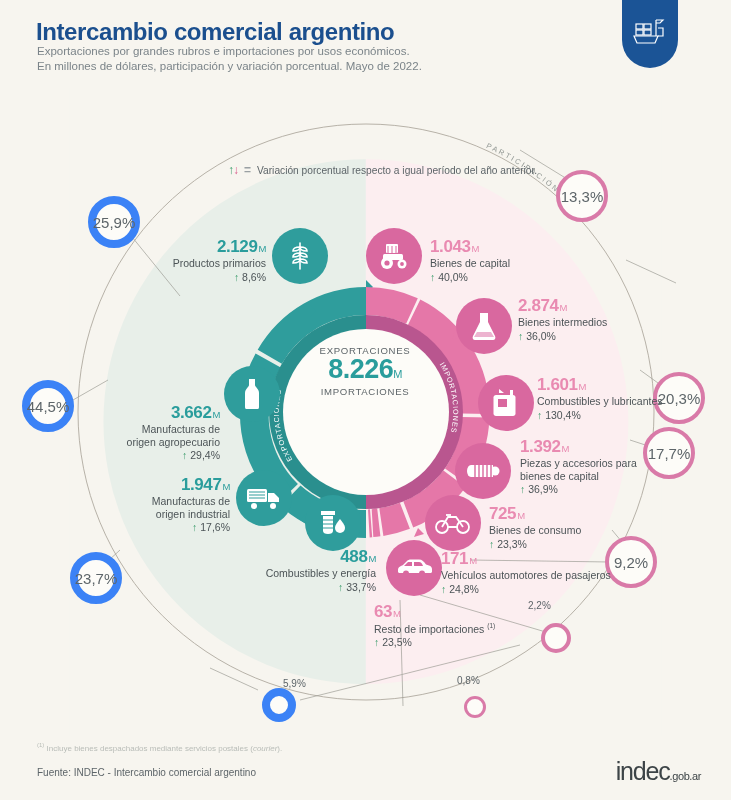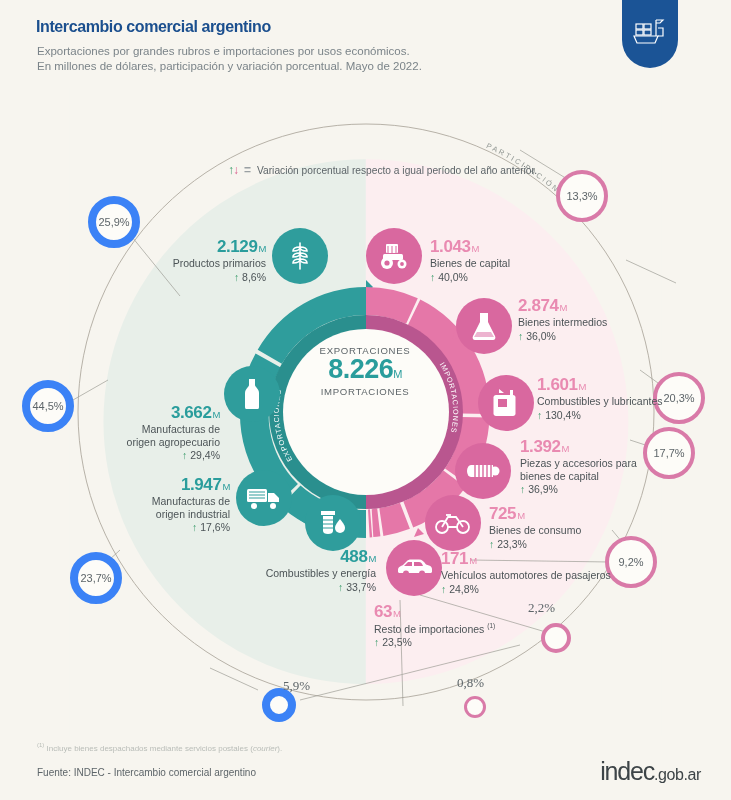--- a/index.html
+++ b/index.html
@@ -16,21 +16,21 @@
   }
 
   
   #header {
     position: absolute; left: 0; top: 0;
     width: 731px; height: 88px;
     z-index: 40;
   }
   #title {
     position: absolute; left: 36px; top: 18px;
-    font-size: 16px; font-weight: bold;
+    font-size: 24px; font-weight: bold;
     color: #1b4f8e; letter-spacing: -0.4px;
     white-space: nowrap;
   }
   #subtitle1 {
     position: absolute; left: 37px; top: 45px;
     font-size: 11.5px; color: #7b8489; white-space: nowrap;
   }
   #subtitle2 {
     position: absolute; left: 37px; top: 60px;
     font-size: 11.5px; color: #7b8489; white-space: nowrap;
@@ -121,31 +121,31 @@
   }
   .iconc.exp { background: #2f9d9c; }
   .iconc.imp { background: #d9689f; }
 
   
   .pct {
     position: absolute;
     border-radius: 50%;
     background: #fdfcf8;
     display: flex; align-items: center; justify-content: center;
-    font-size: 11px; color: #5d6569;
+    font-size: 15px; color: #5d6569;
     z-index: 26;
   }
   .pct.exp { border: 8px solid #3b82f6; }
   .pct.imp { border: 4px solid #d97aa8; }
   .pct.small { font-size: 0; }
 
   .pct-out {
     position: absolute;
-    font-size: 13px; color: #5d6569;
-    z-index: 26; white-space: nowrap; font-family: Liberation Serif, serif;
+    font-size: 10px; color: #5d6569;
+    z-index: 26; white-space: nowrap;
   }
 
   
   #footnote {
     position: absolute; left: 37px; top: 742px;
     font-size: 8px; color: #b9bdb8; white-space: nowrap;
     z-index: 40;
   }
   #footnote .sup { font-size: 6px; vertical-align: super; }
   #footnote .ital { font-style: italic; }
@@ -153,21 +153,21 @@
     position: absolute; left: 37px; top: 767px;
     font-size: 10px; color: #5d6569; white-space: nowrap;
     z-index: 40;
   }
   #indec-logo {
     position: absolute; right: 30px; top: 757px;
     font-size: 25px; color: #3d4447;
     letter-spacing: -1.2px;
     z-index: 40;
   }
-  #indec-logo .suffix { font-size: 16px; letter-spacing: -0.4px; margin-top: 31px; }
+  #indec-logo .suffix { font-size: 11px; letter-spacing: -0.4px; margin-top: 31px; }
 </style>
 </head>
 <body>
 
 <div id="page">
 
   <svg id="bg-mask-top" viewBox="0 0 731 800">
     <defs>
       <clipPath id="bigcirc">
         <circle cx="366" cy="412" r="324"></circle>

